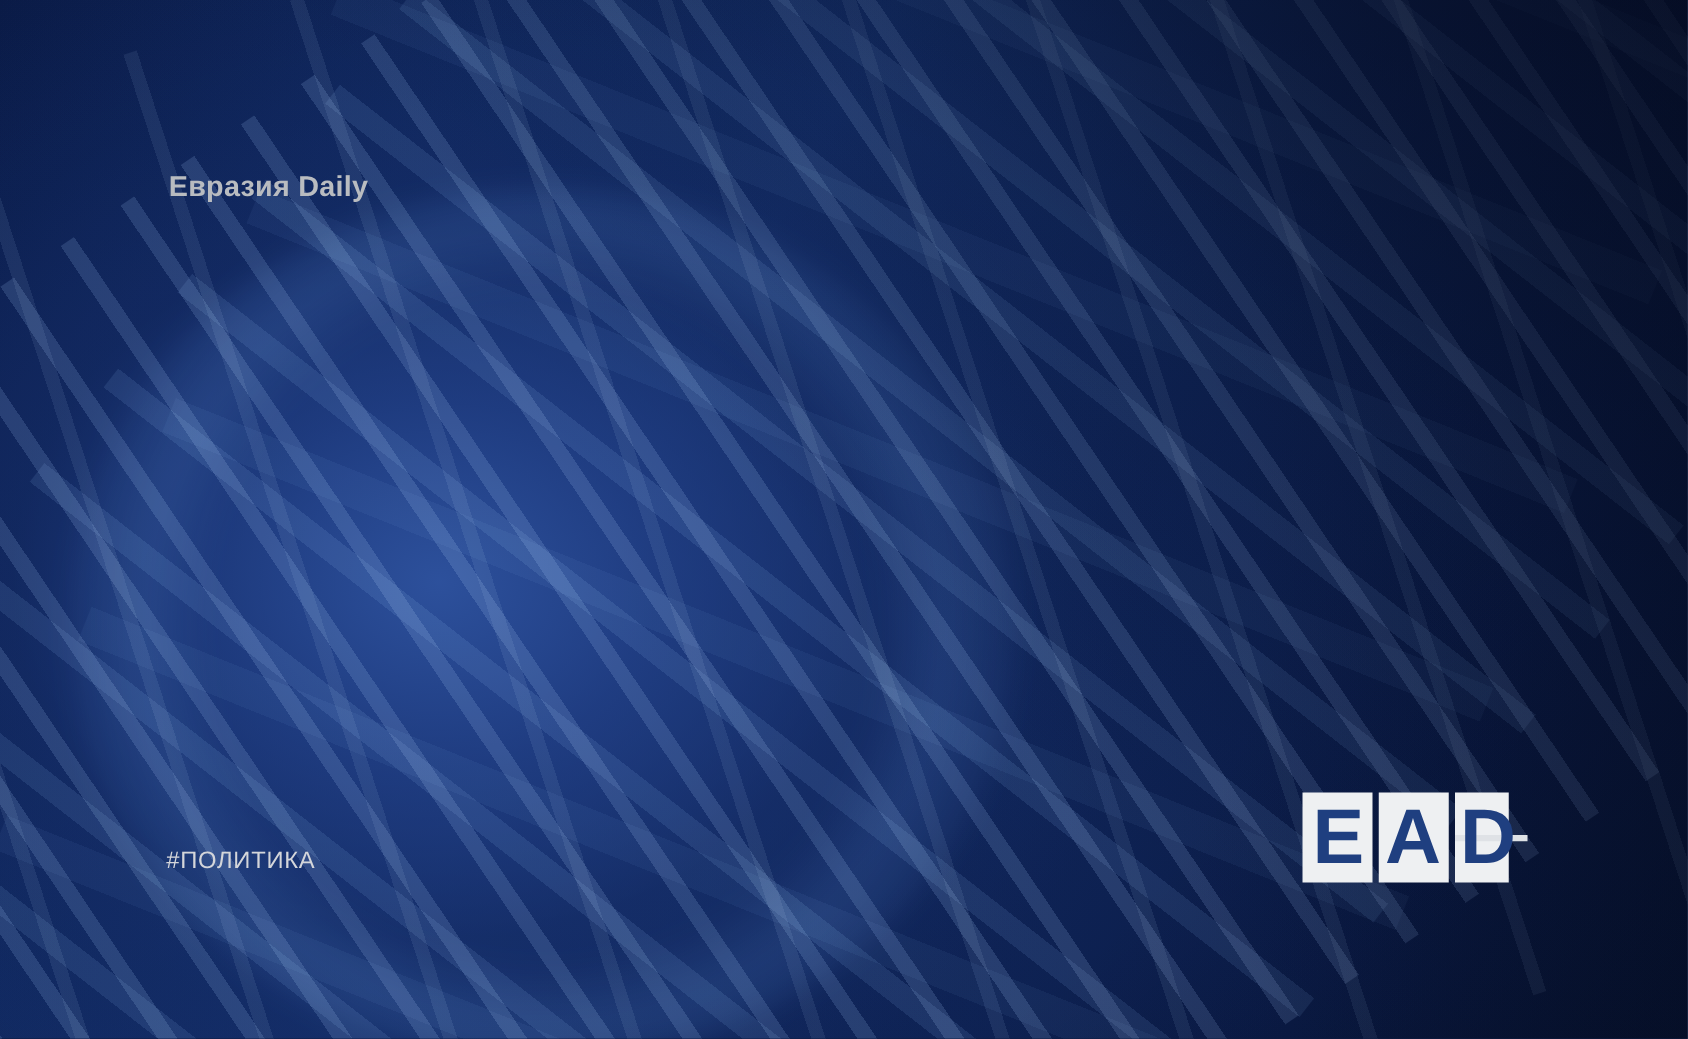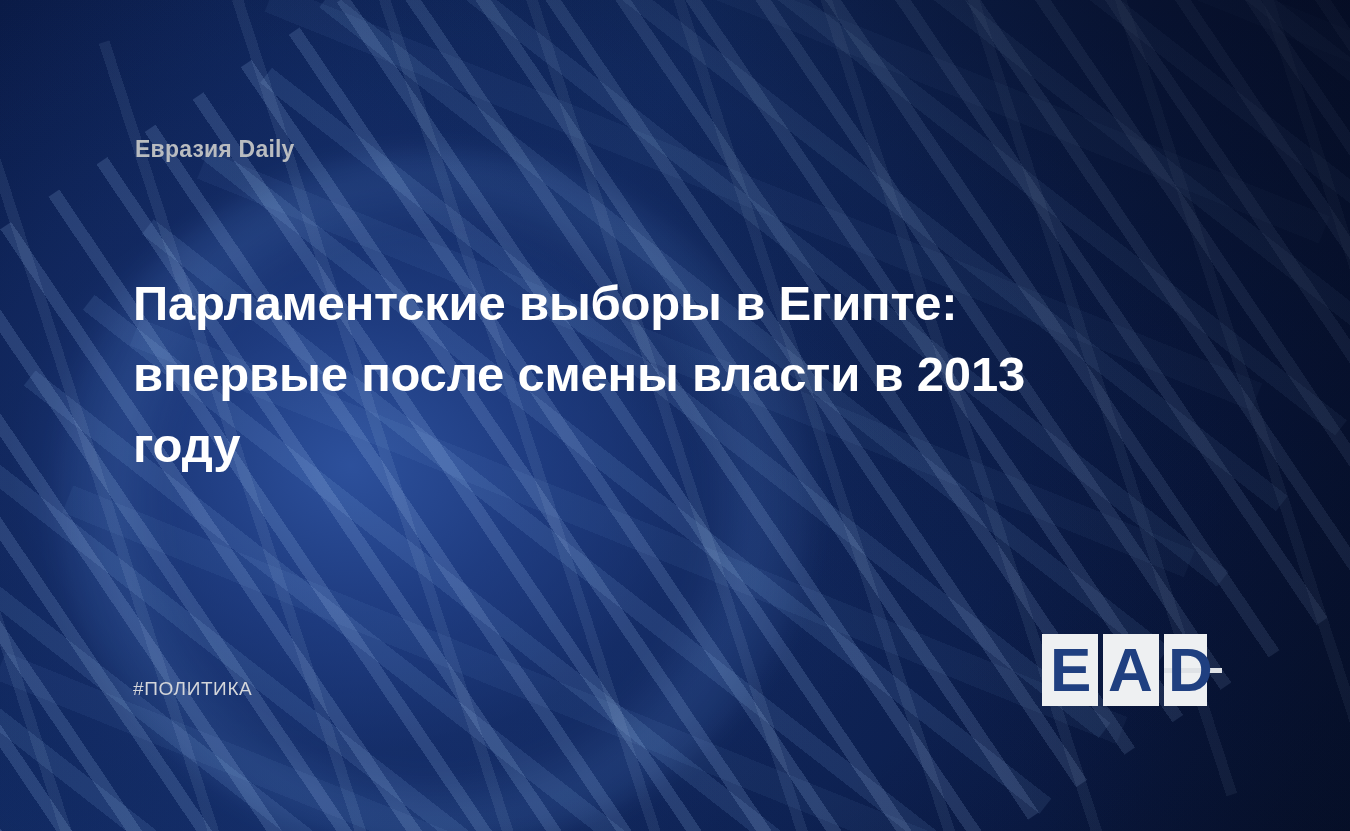--- a/index.html
+++ b/index.html
@@ -244,21 +244,20 @@
   <div class="trails t2"></div>
   <div class="trails t3"></div>
   <div class="trails t4"></div>
   <div class="swirl"></div>
   <div class="bg-vignette"></div>
 
   <div class="content">
 
     <div class="brand">Евразия Daily</div>
 
-    <h1 class="headline">Парламентские выборы в Египте: впервые после смены власти в 2013 году</h1>
 
     <div class="tag">#ПОЛИТИКА</div>
 
     <div class="logo">
       <span class="logo-tile tile-e"></span>
       <span class="logo-tile tile-a"></span>
       <span class="logo-tile tile-d"></span>
       <span class="logo-letter l-e">E</span>
       <span class="logo-letter l-a">A</span>
       <span class="logo-letter l-d">D</span>

